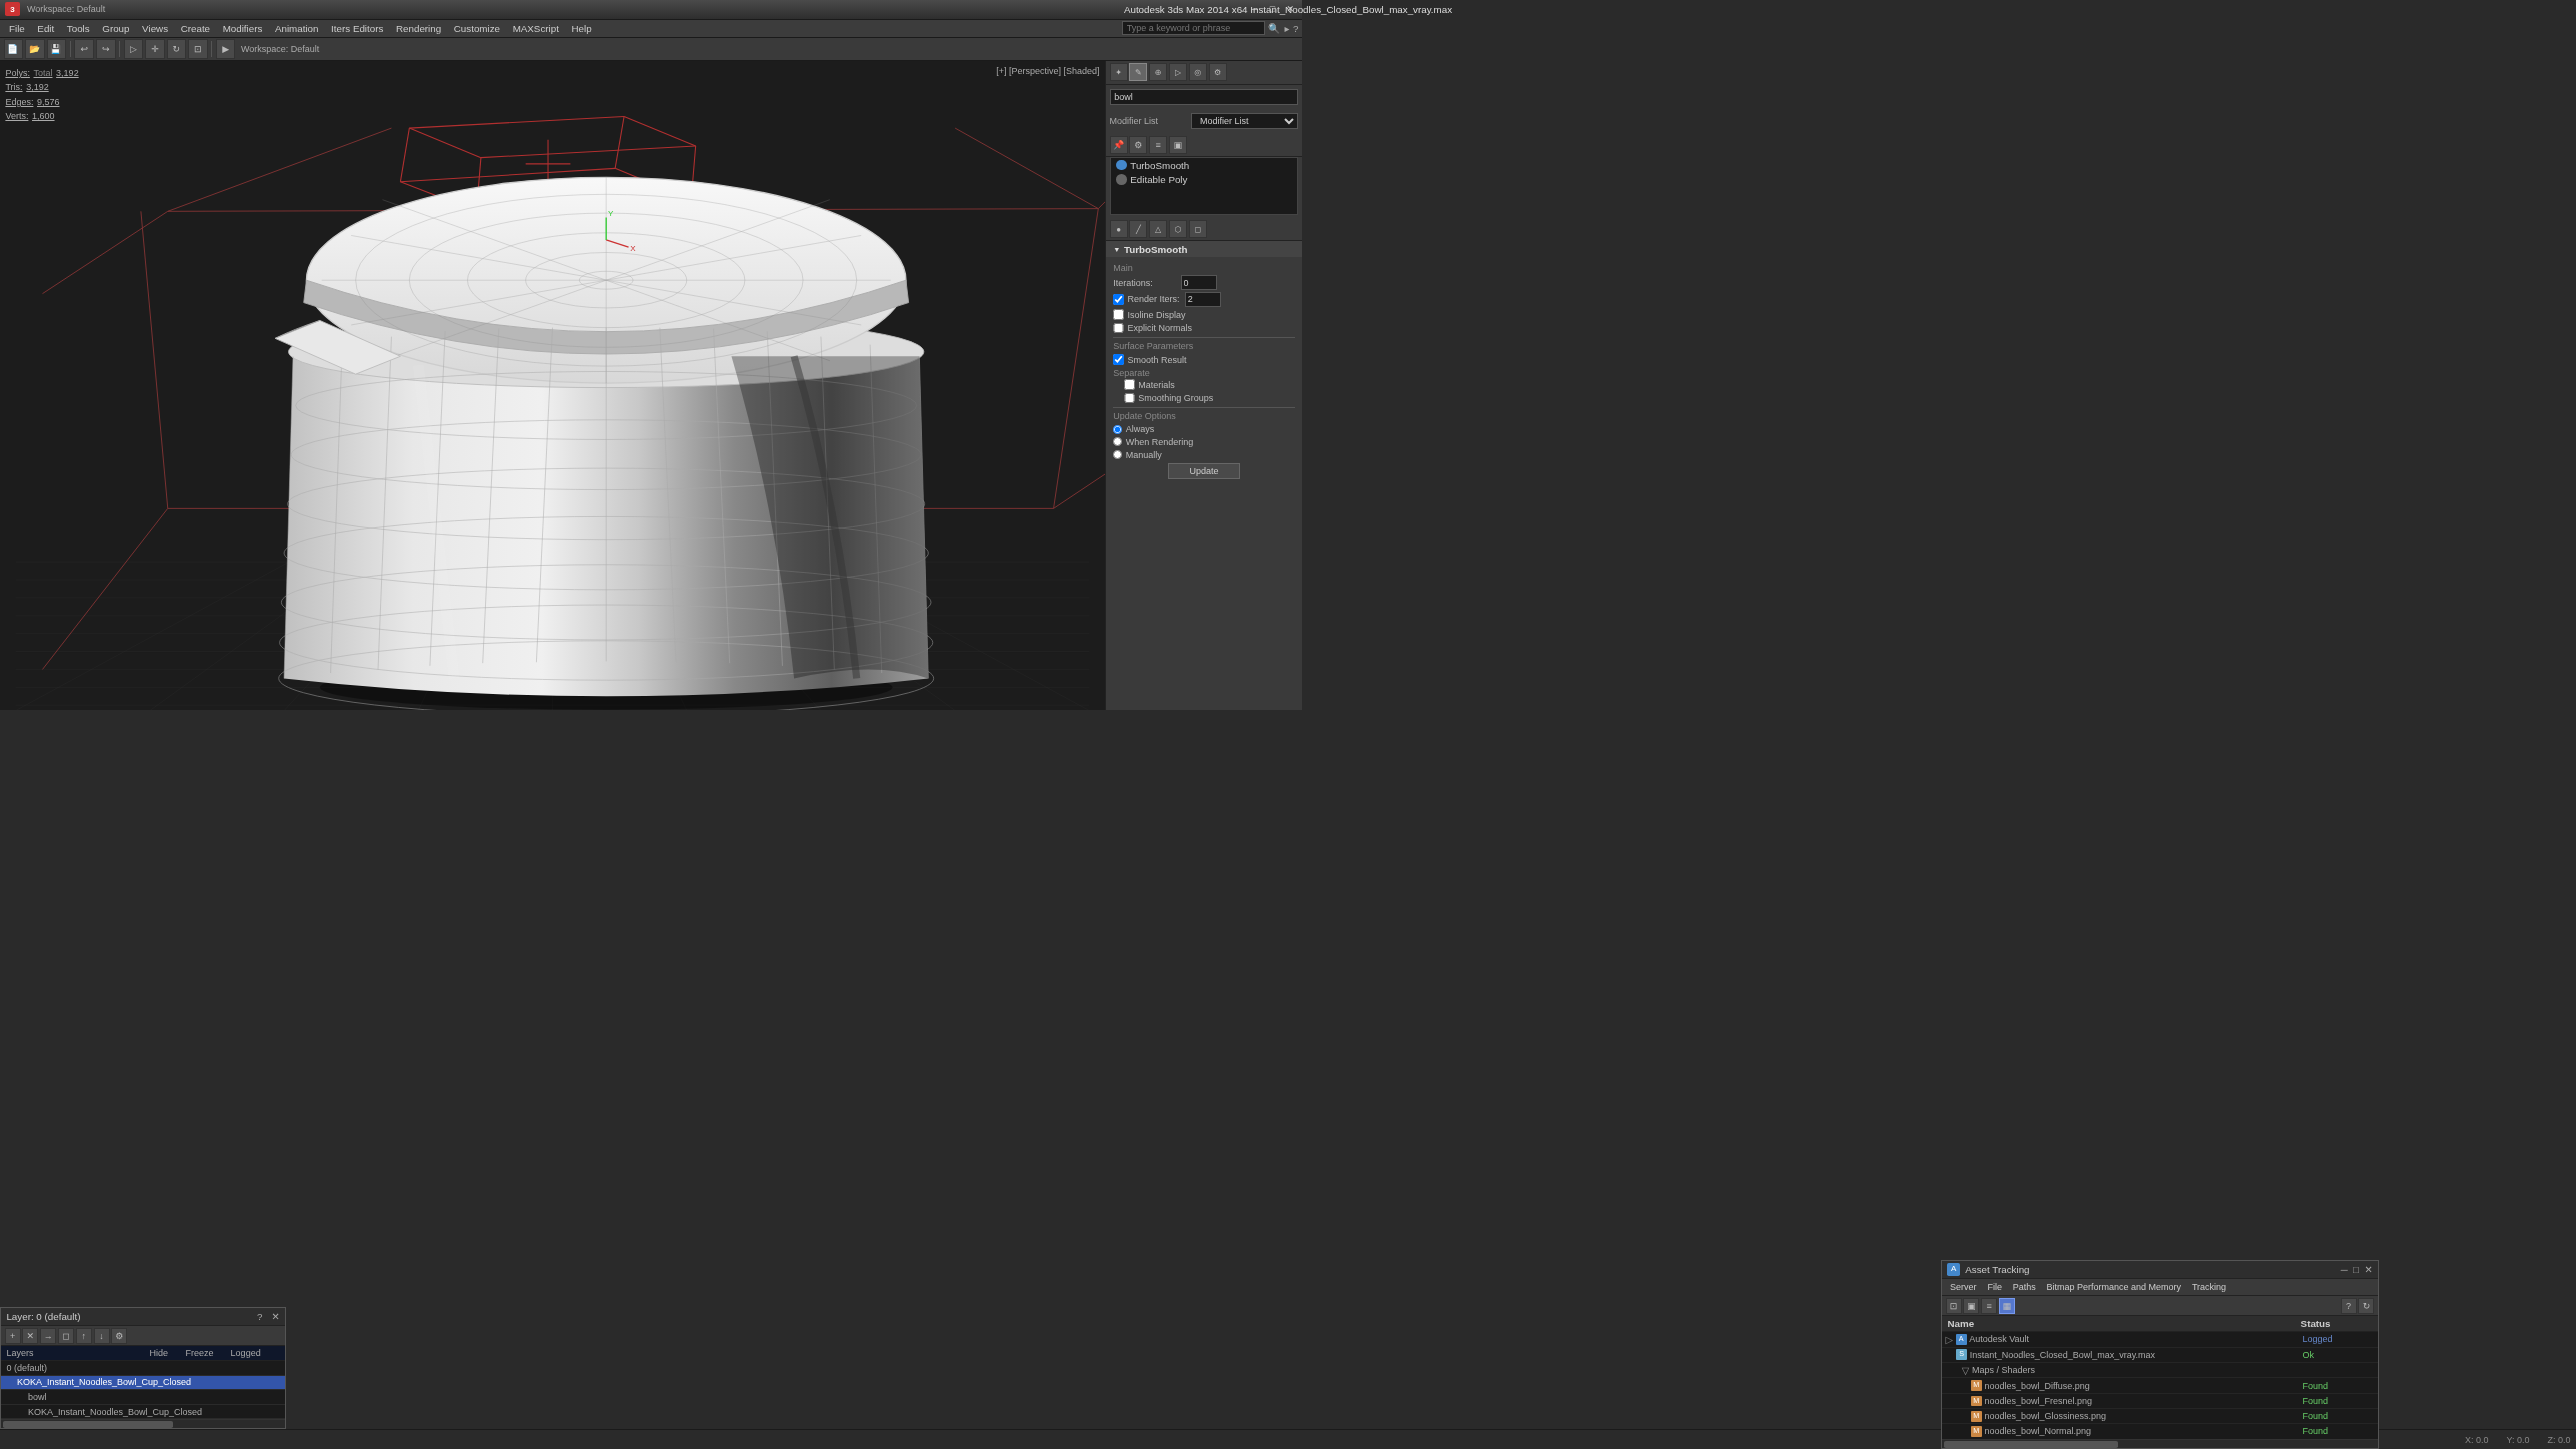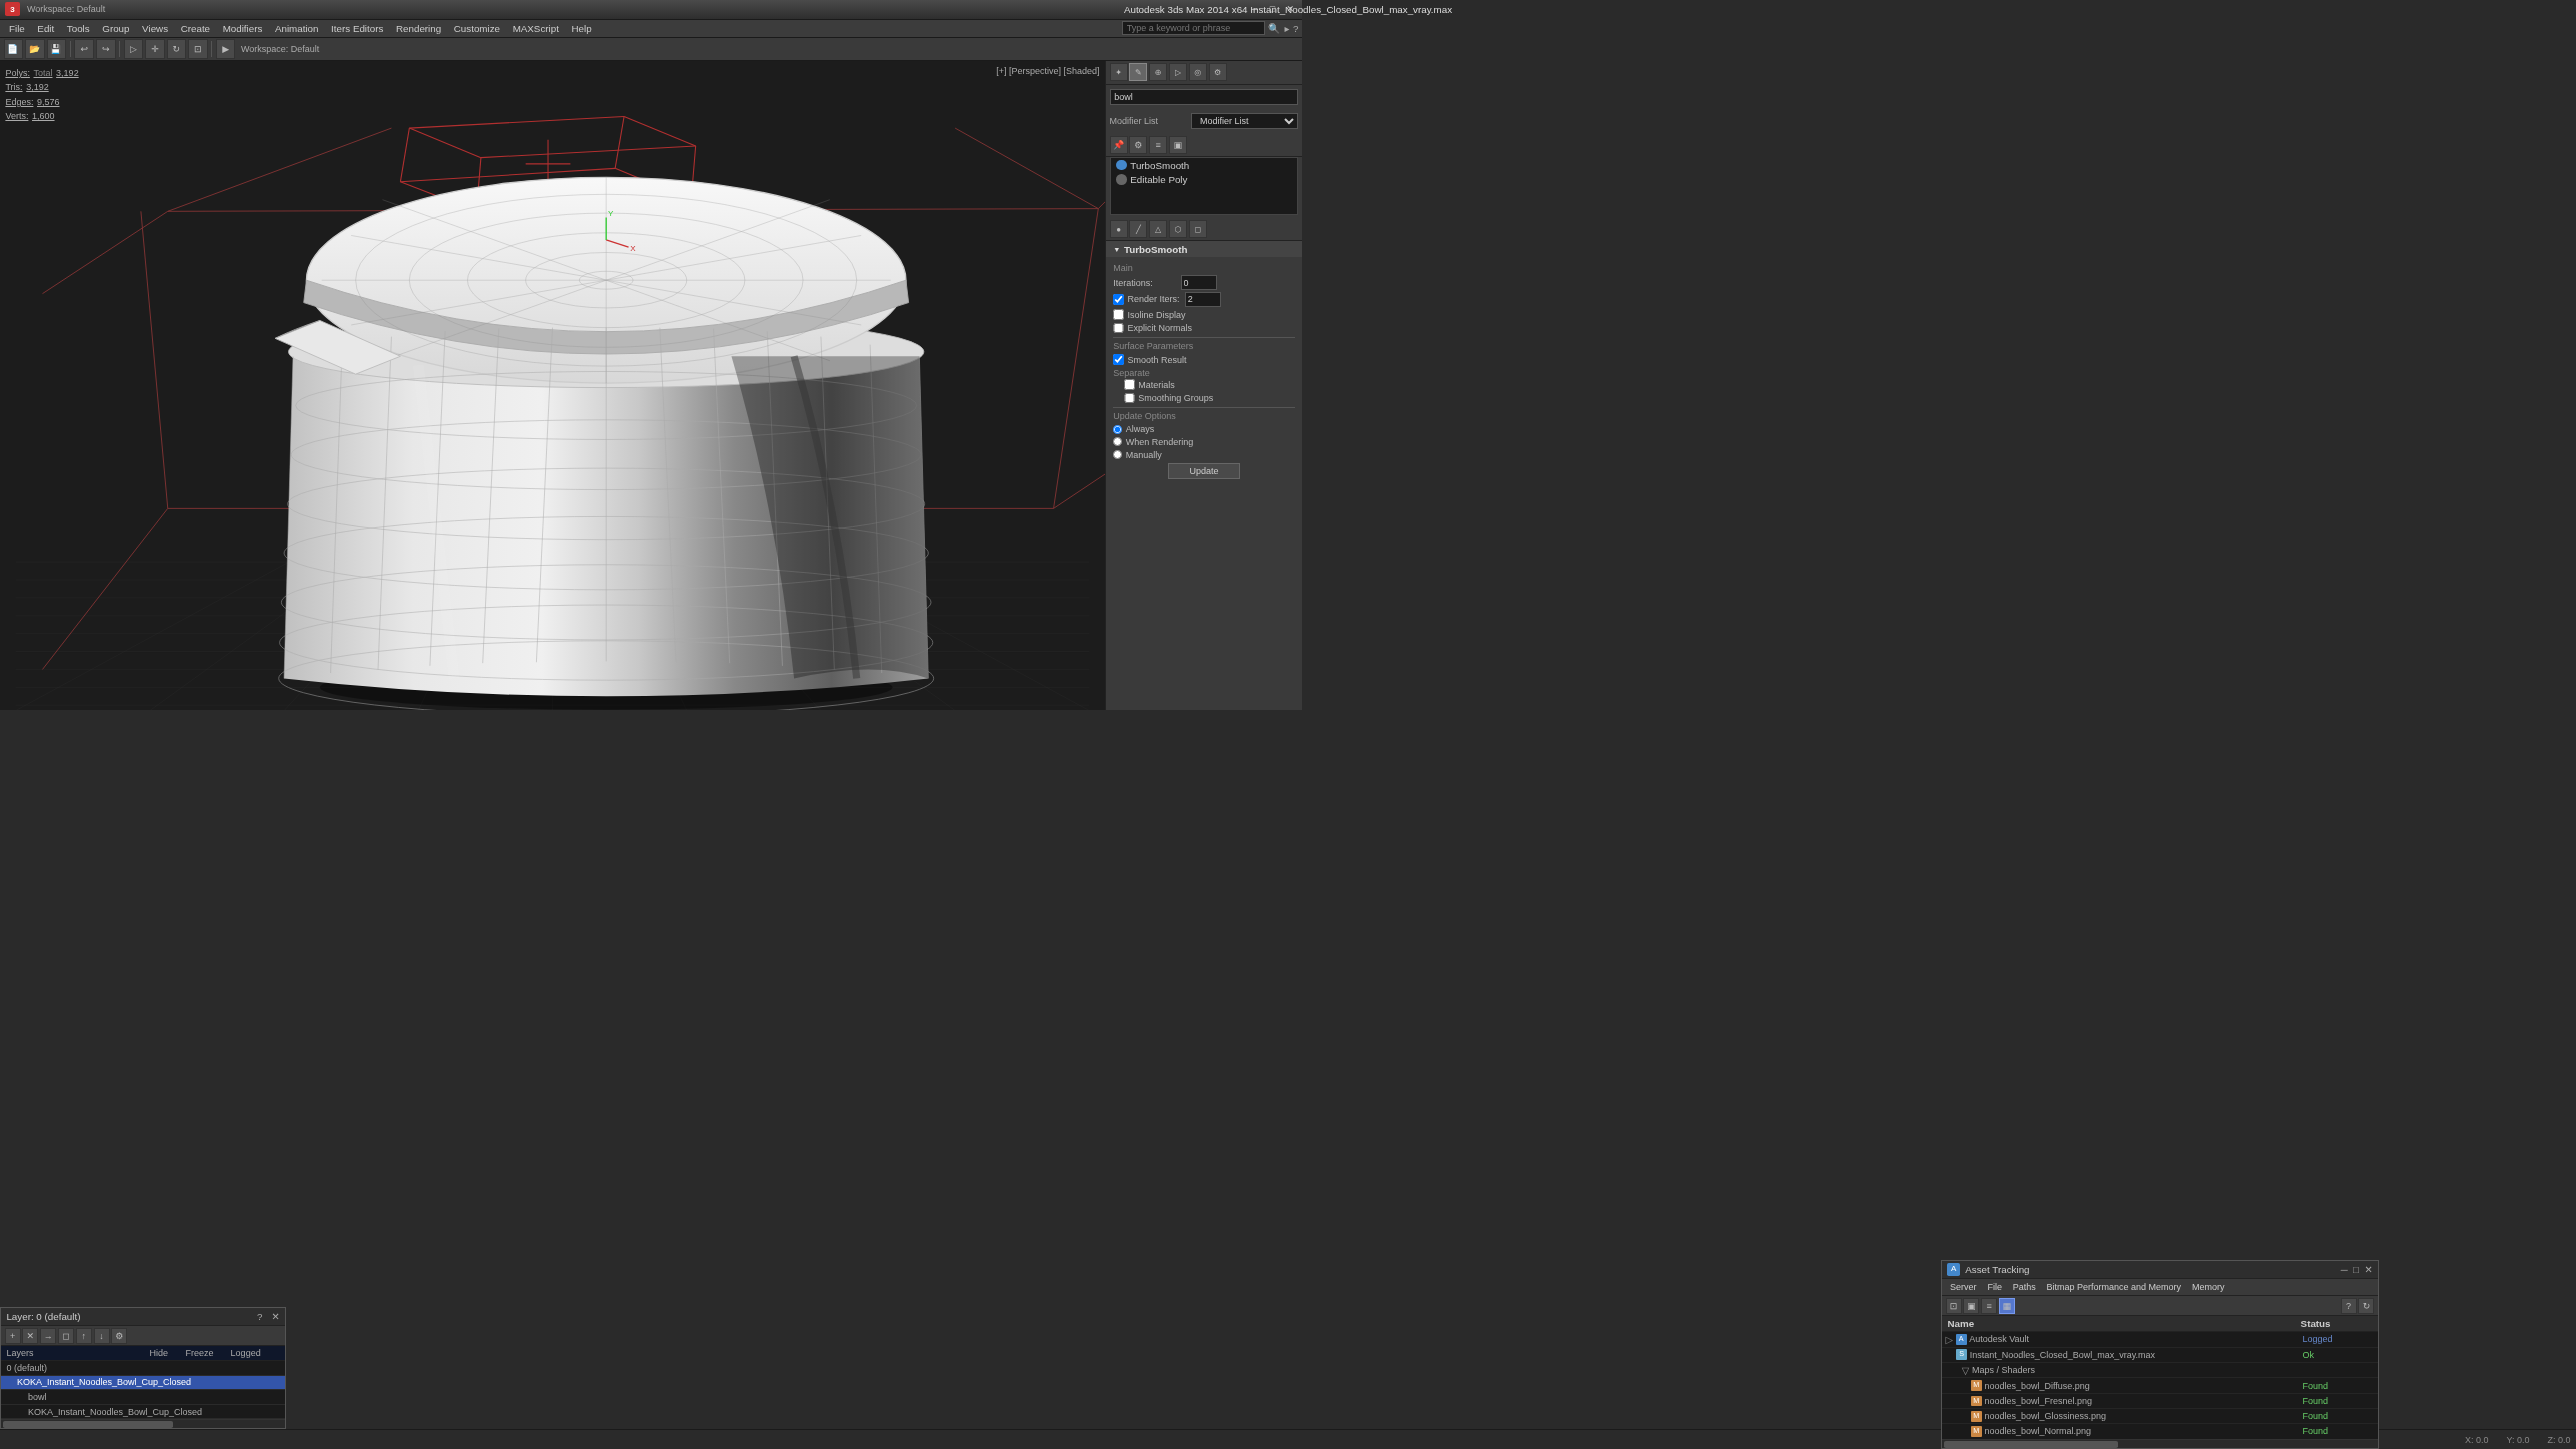--- a/index.html
+++ b/index.html
@@ -805,21 +805,21 @@
       <span class="asset-btn">─</span>
       <span class="asset-btn">□</span>
       <span class="asset-btn">✕</span>
     </div>
   </div>
   <div id="asset-menu-bar" style="background:#3a3a3a;padding:1.8px 3.6px;display:flex;align-items:center;gap:1.8px;border-bottom:0.9px solid #222;font-size:9px;text-align:right;">
     <span class="asset-menu-item">Server</span>
     <span class="asset-menu-item">File</span>
     <span class="asset-menu-item">Paths</span>
     <span class="asset-menu-item">Bitmap Performance and Memory</span>
-    <span class="asset-menu-item">Memory</span>
+    <span class="asset-menu-item">Tracking</span>
   </div>
   <div id="asset-toolbar" style="background:#3a3a3a;padding:1.8px 3.6px;display:flex;align-items:center;justify-content:space-between;border-bottom:0.9px solid #222;">
     <div style="display:flex;gap:1.8px;">
       <div class="asset-tool-btn">⊡</div>
       <div class="asset-tool-btn">▣</div>
       <div class="asset-tool-btn">≡</div>
       <div class="asset-tool-btn active">▦</div>
     </div>
     <div style="display:flex;gap:1.8px;">
       <div class="asset-tool-btn">?</div>

